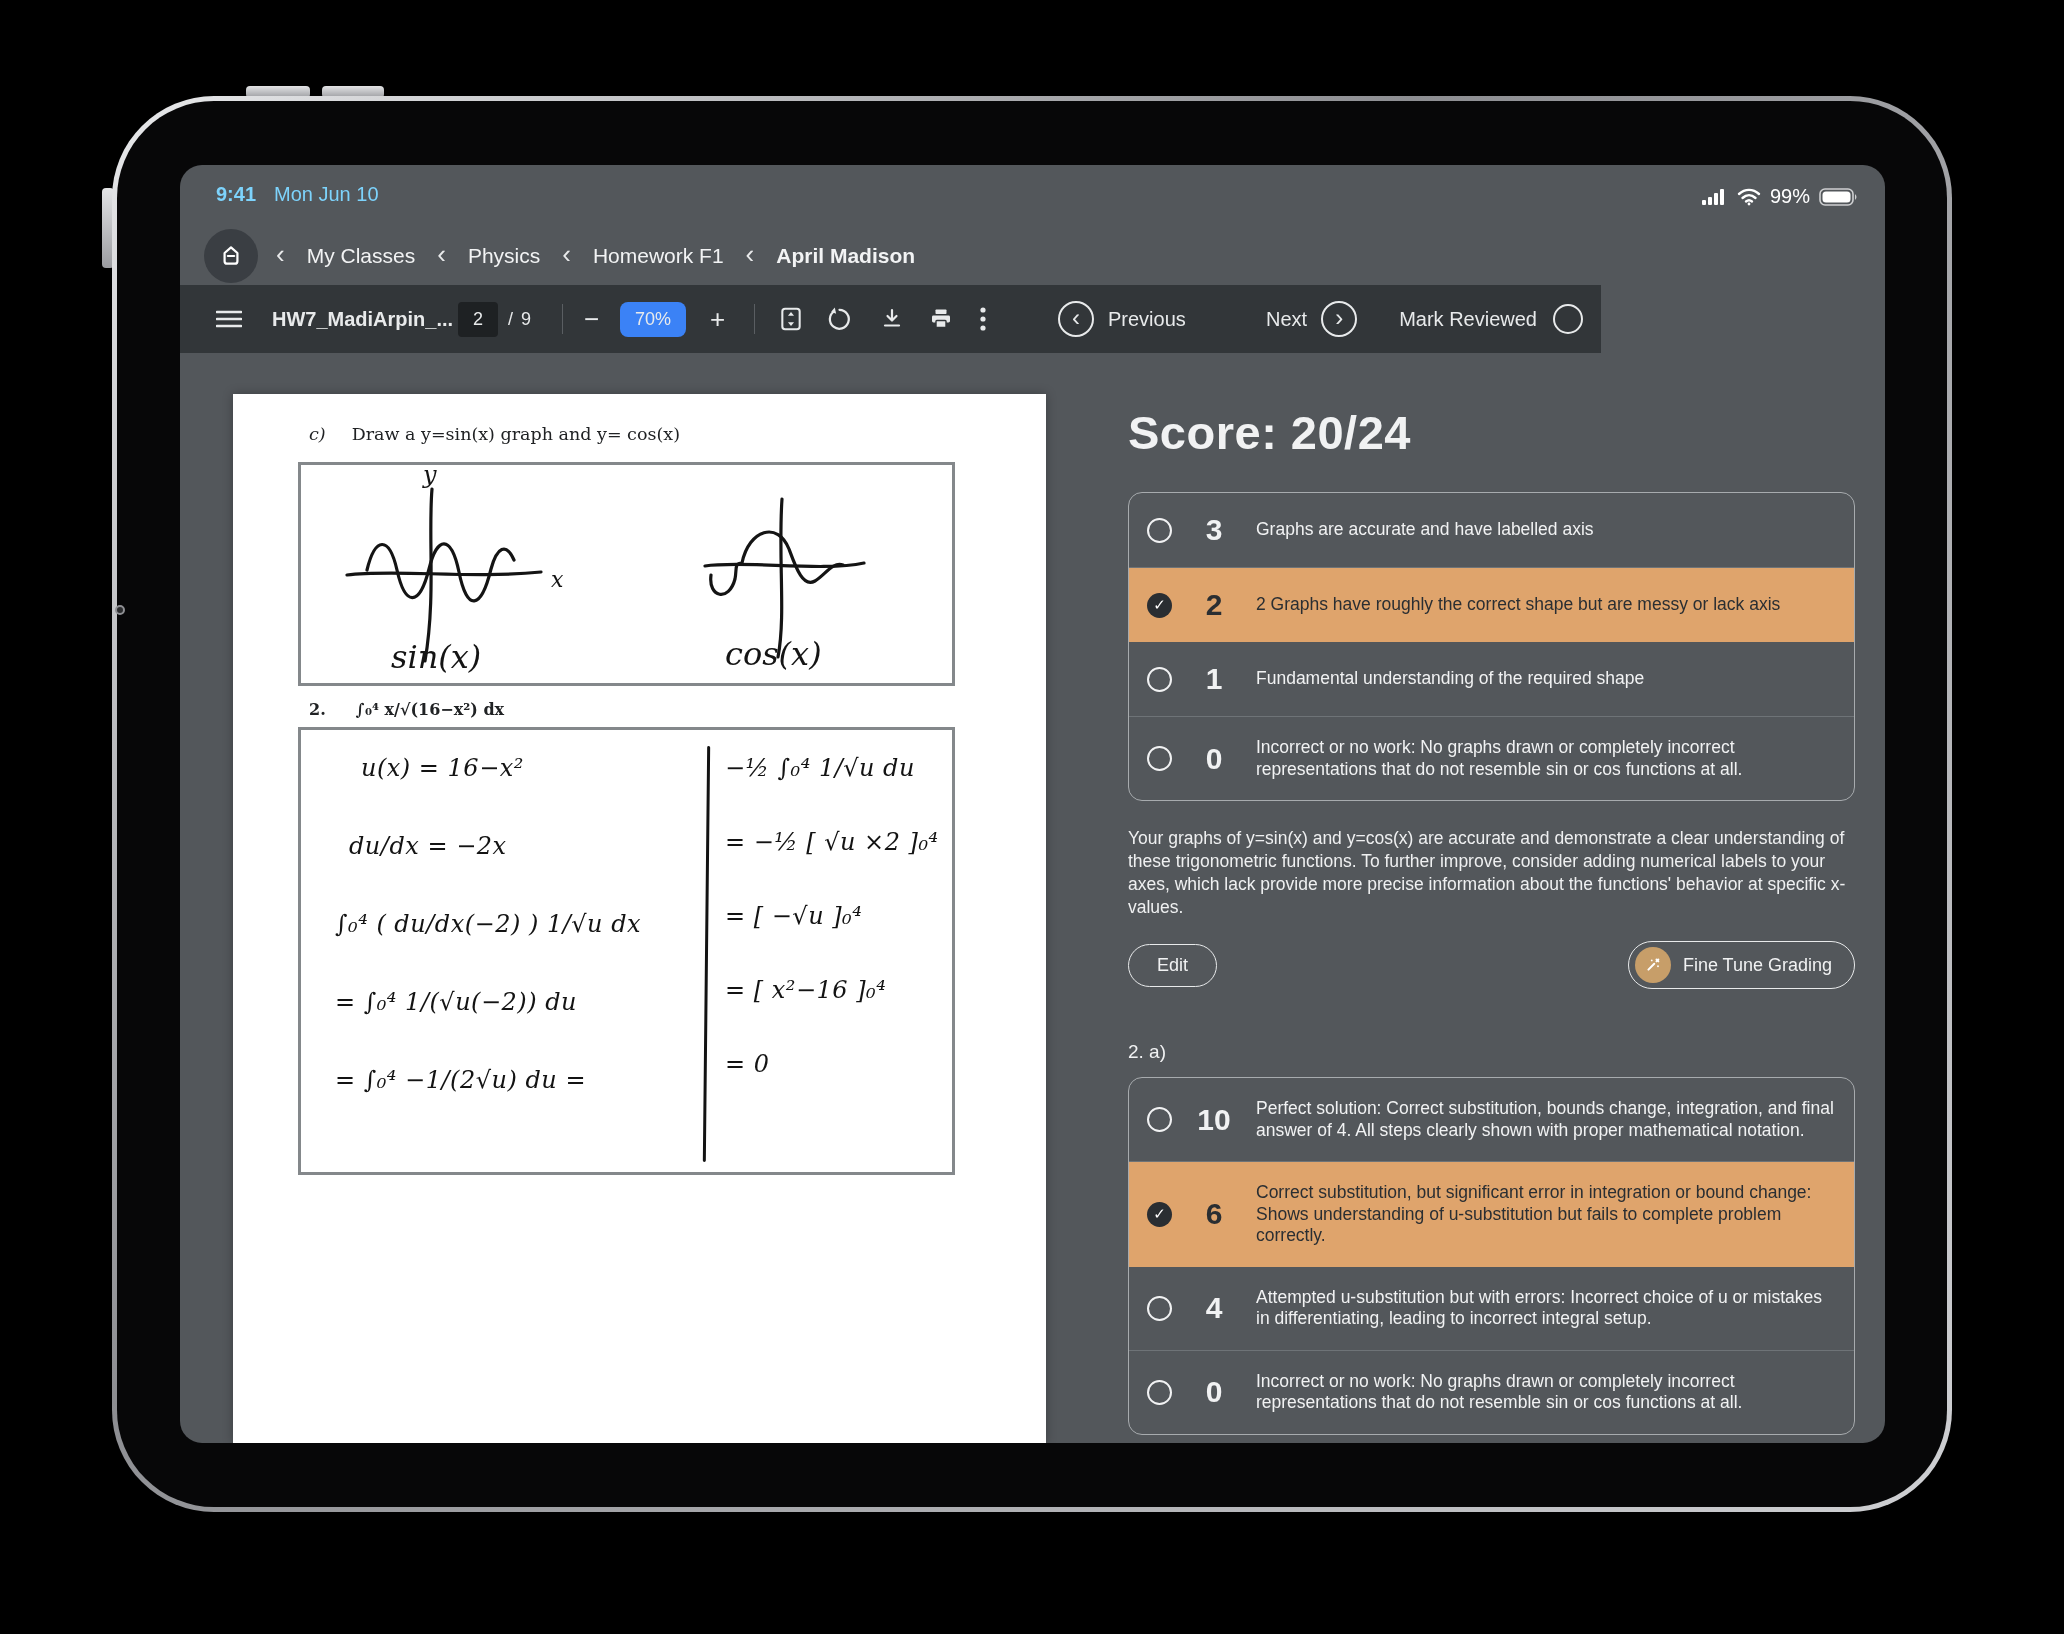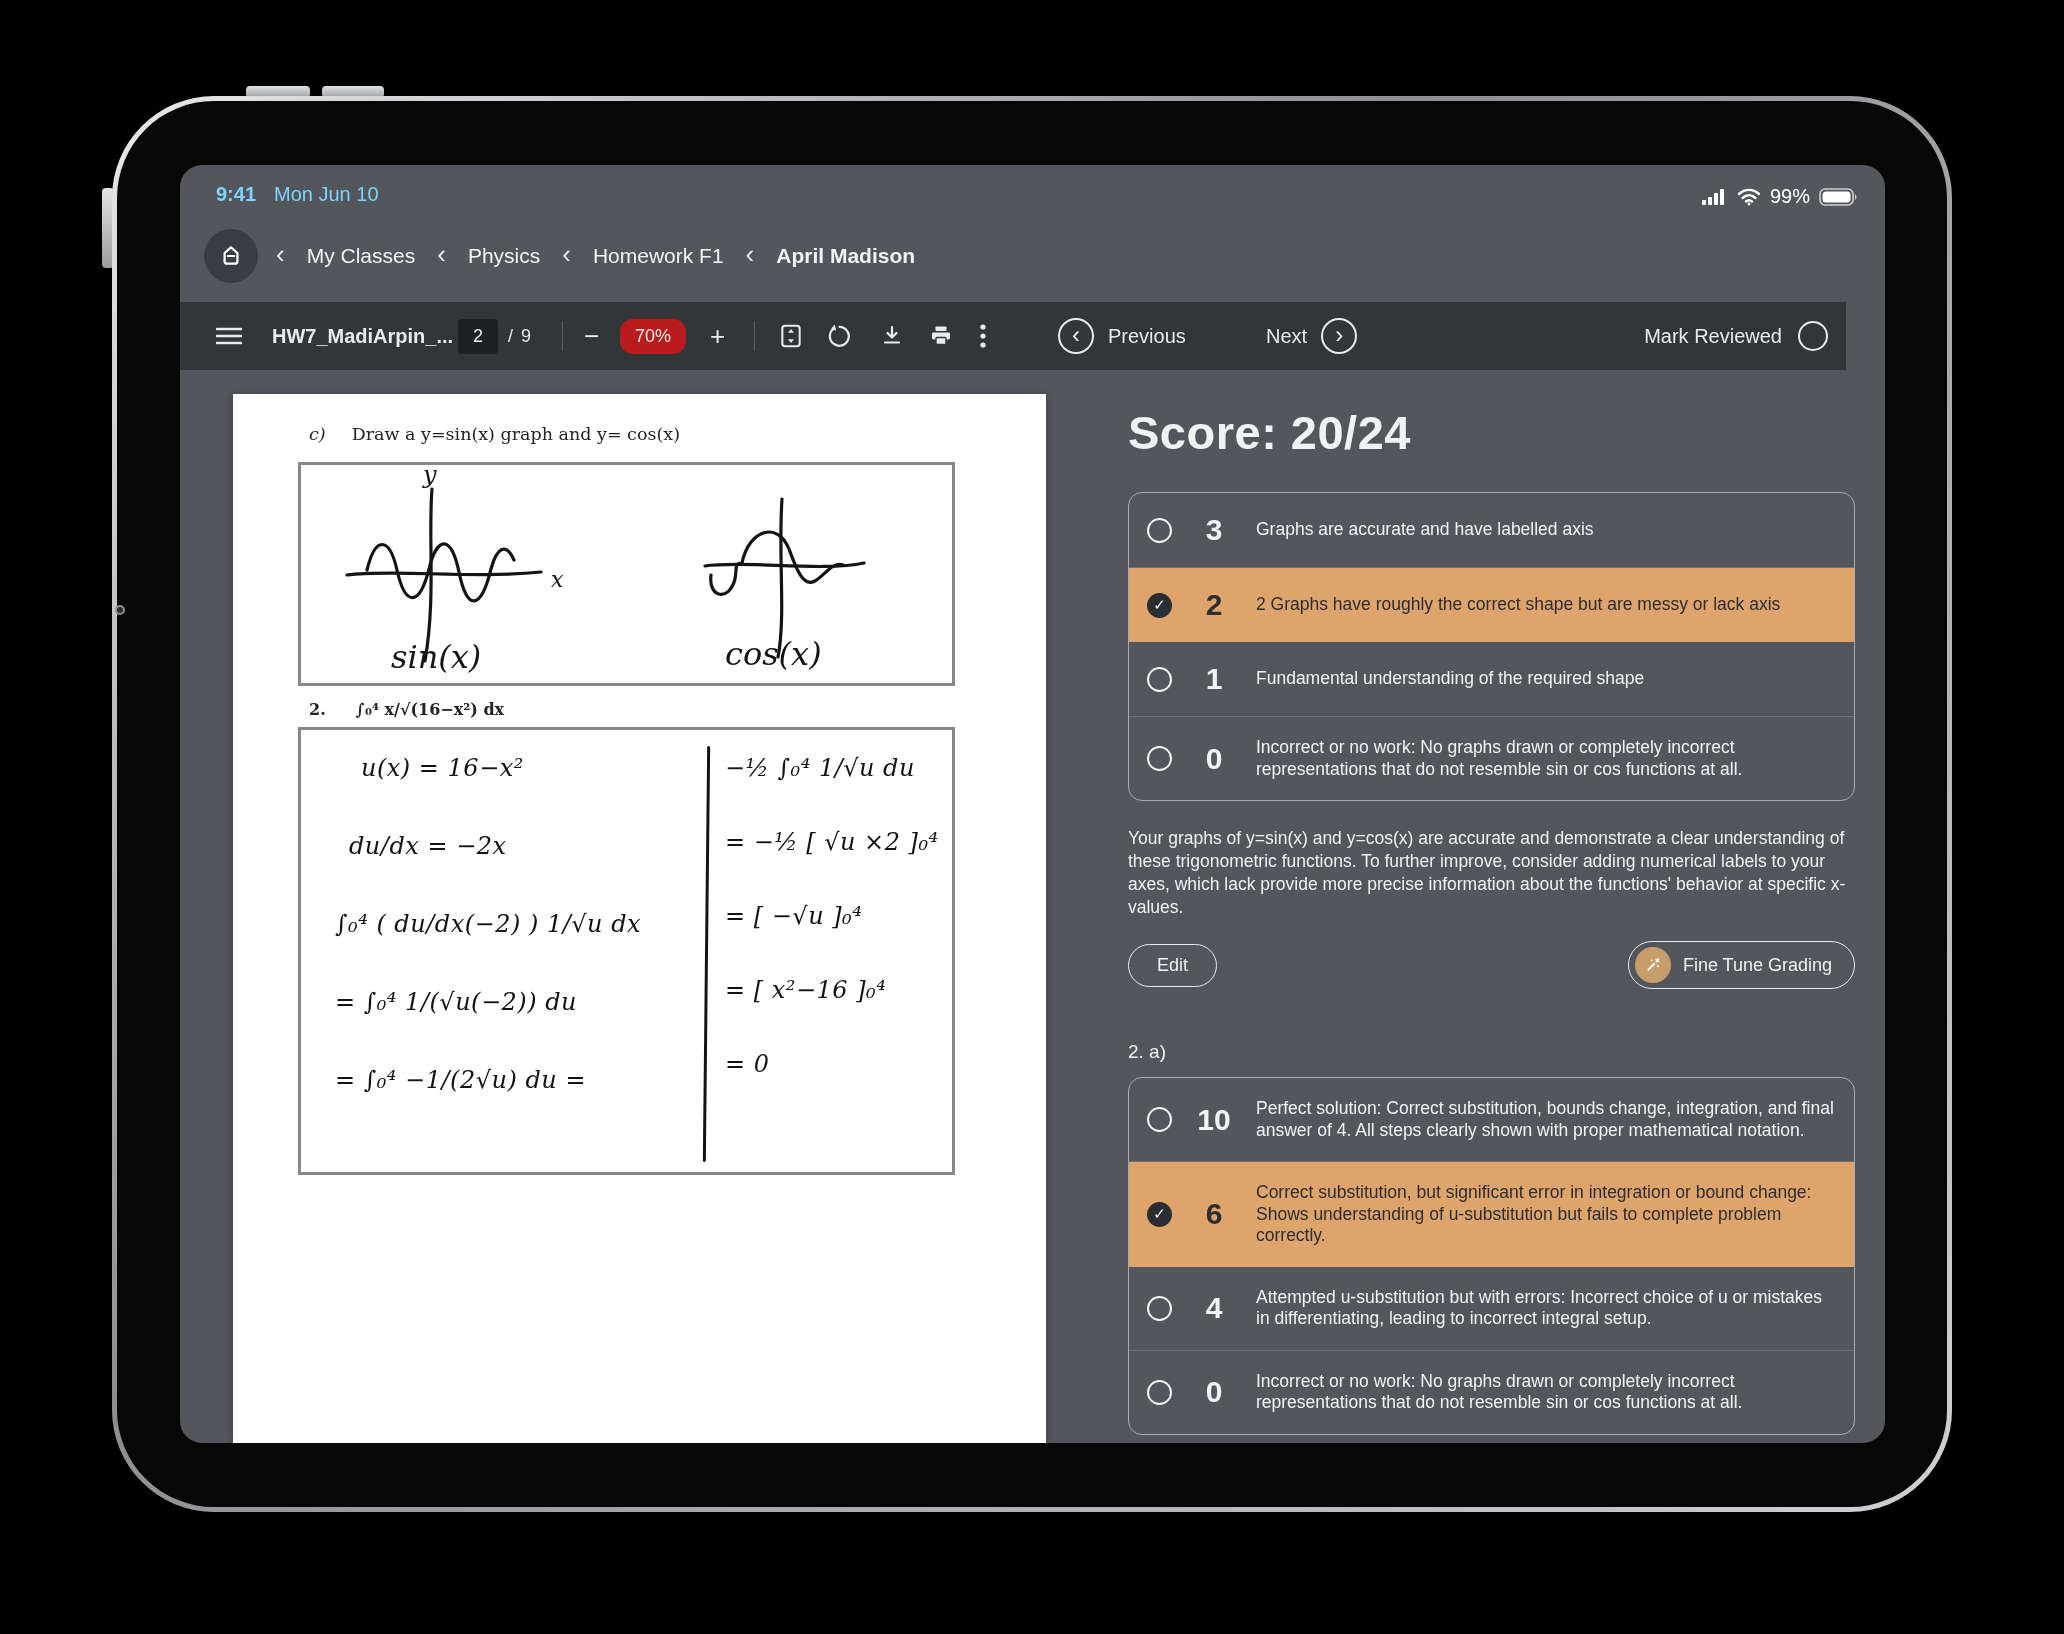--- a/index.html
+++ b/index.html
@@ -24,29 +24,29 @@
 
   
   .home-btn { position:absolute; left:24px; top:64px; width:54px; height:54px; border-radius:50%;
     background:#3A3E43; display:flex; align-items:center; justify-content:center; cursor:pointer; }
   .breadcrumb { position:absolute; left:96px; top:64px; height:54px; display:flex; align-items:center;
     gap:22px; color:#f2f3f4; font-size:21px; }
   .crumb-sep { font-size:26px; line-height:1; opacity:.95; transform:translateY(-2px); }
   .crumb-current { font-weight:bold; }
 
   
-  .toolbar { position:absolute; left:0; top:137px; width:1666px; height:68px; background:#323639; color:#E8EAEB; }
+  .toolbar { position:absolute; left:0; top:120px; width:1421px; height:68px; background:#323639; color:#E8EAEB; }
   .toolbar .abs { position:absolute; top:0; height:68px; display:flex; align-items:center; }
   .tb-icon { display:flex; align-items:center; justify-content:center; cursor:pointer; }
   .filename { font-weight:bold; font-size:20px; }
   .pagebox { width:40px; height:35px; background:#1E2123; border-radius:4px; display:flex; align-items:center;
     justify-content:center; font-size:18px; cursor:text; }
   .page-rest { font-size:18px; margin-left:10px; letter-spacing:2px; }
   .tb-div { width:1px; height:30px; background:#5a5e62; }
-  .zoombox { width:66px; height:35px; background:#b91c1c; border-radius:13px; display:flex; align-items:center;
+  .zoombox { width:66px; height:35px; background:#3b82f6; border-radius:8px; display:flex; align-items:center;
     justify-content:center; font-size:18px; }
   .pm { font-size:26px; cursor:pointer; }
   .nav-circle { width:36px; height:36px; border-radius:50%; border:2.5px solid #E8EAEB; display:flex;
     align-items:center; justify-content:center; font-size:24px; padding-bottom:2px; cursor:pointer; }
   .nav-label { font-size:20px; }
   .mark-circle { width:30px; height:30px; border-radius:50%; border:2.5px solid #E8EAEB; cursor:pointer; }
 
   
   .pdf-page { position:absolute; left:53px; top:229px; width:813px; height:1049px; background:#fff;
     box-shadow:0 0 10px rgba(0,0,0,.28); color:#202224; }

